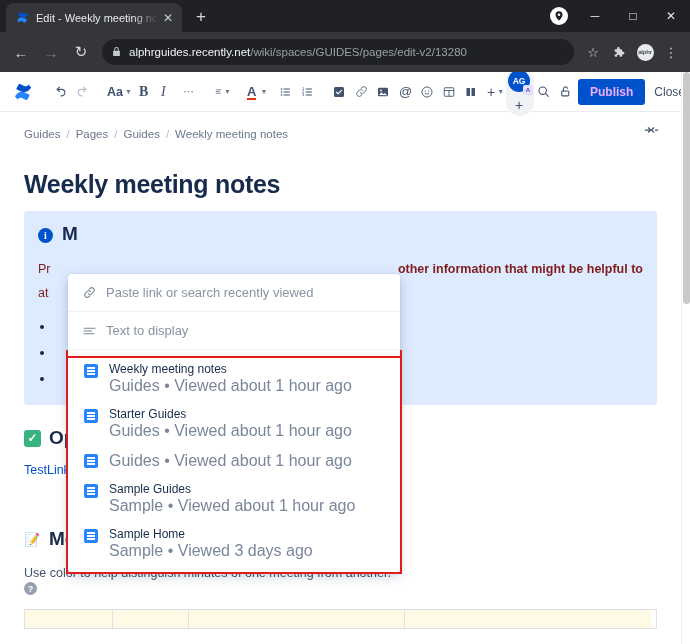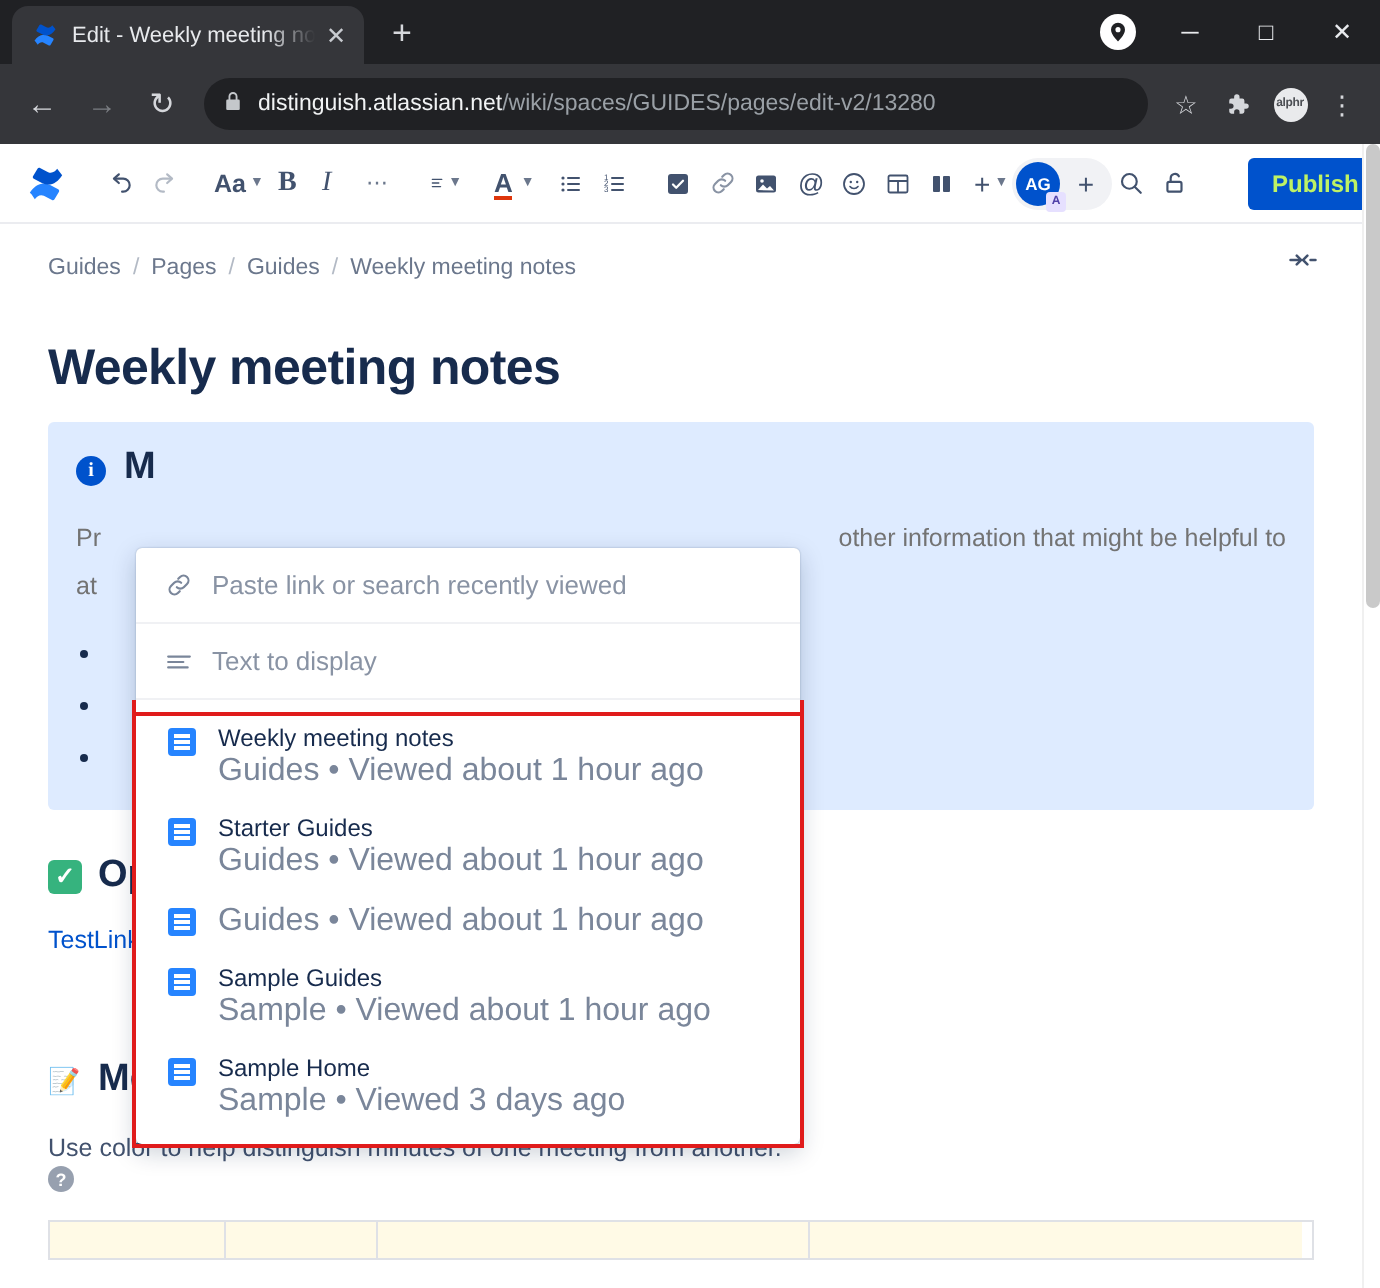--- a/index.html
+++ b/index.html
@@ -123,26 +123,26 @@
   .avatar {
     width: 22px; height: 22px; border-radius: 50%; background: #0052cc;
     color: #fff; font-size: 8.5px; font-weight: bold;
     display: flex; align-items: center; justify-content: center; position: relative;
   }
   .avatar-badge {
     position:absolute; right:-3px; bottom:-3px; width:10px; height:10px;
     background:#e6e0ff; border-radius:2px; color:#5243aa; font-size:6px;
     display:flex; align-items:center; justify-content:center; font-weight:bold;
   }
-  .avatar-wrap { background:#f1f2f5; border-radius:14px; padding:2px 4px 2px 2px; display:flex; align-items:center; gap:4px;}
+  .avatar-wrap { background:#f1f2f5; border-radius:14px; padding:2px 4px 2px 2px; display:flex; align-items:center; gap:4px;flex-direction:column;}
   .plus-round { width:18px; height:18px; border-radius:50%; color:#42526e; font-size:14px; display:flex;align-items:center;justify-content:center;}
   .publish-btn {
-    background: #0052cc; color: #bef264; font-size: 12px; font-weight: 600;
+    background: #0052cc; color: #f0abfc; font-size: 12px; font-weight: 600;
     height: 26px; padding: 0 12px; border-radius: 3px;
-    display: flex; align-items: center; justify-content: center; margin-left: 24px;
+    display: flex; align-items: center; justify-content: center;
   }
   .close-btn { color: #42526e; font-size: 12px; padding: 0 9px; height: 26px; display:flex; align-items:center;}
 
   
   .content { padding: 0 24px; position: relative; }
   .breadcrumb {
     display: flex; align-items: center; gap: 6px; height: 44px;
     font-size: 11.5px; color: #6b778c;
   }
   .breadcrumb .sep { color: #b3bac5; }
@@ -158,21 +158,21 @@
     padding: 12px 14px 14px 14px; min-height: 172px; position: relative;
   }
   .info-head { display: flex; align-items: flex-start; gap: 9px; }
   .info-icon {
     width: 15px; height: 15px; border-radius: 50%; background: #0052cc; color: #fff;
     font-size: 10px; font-weight: bold; display: flex; align-items: center;
     justify-content: center; flex: 0 0 15px; margin-top: 5px;
     font-family: "Liberation Serif", serif;
   }
   .info-h2 { font-size: 19px; font-weight: 600; color: #172b4d; }
-  .info-p { font-size: 12.5px; color: #737373; margin-top: 12px; line-height: 24px; }
+  .info-p { font-size: 12.5px; color: #7f1d1d; margin-top: 12px; line-height: 24px; }
   .info-ul { margin: 8px 0 0 16px; }
   .info-ul li { font-size: 12.5px; color: #172b4d; line-height: 26px; }
 
   .sec-head {
     display: flex; align-items: center; gap: 8px; margin-top: 22px;
     font-size: 19px; font-weight: 600; color: #172b4d;
   }
   .emoji-box {
     width: 17px; height: 17px; border-radius: 3px; display:flex;
     align-items:center; justify-content:center; font-size: 13px;
@@ -261,21 +261,21 @@
   <div class="urlbar-row">
     <div class="nav-btn">←</div>
     <div class="nav-btn disabled">→</div>
     <div class="nav-btn">↻</div>
     <div class="omnibox">
       <span class="lock">
         <svg width="9" height="11" viewBox="0 0 24 28">
             <path d="M6 12V8a6 6 0 0 1 12 0v4h1.5a1.5 1.5 0 0 1 1.5 1.5v11A1.5 1.5 0 0 1 19.5 26h-15A1.5 1.5 0 0 1 3 24.5v-11A1.5 1.5 0 0 1 4.5 12H6zm2.5 0h7V8a3.5 3.5 0 1 0-7 0v4z" fill="#c4c7cb"></path>
           </svg>
       </span>
-      <span class="url"><span class="host">distinguish.atlassian.net</span><span class="path">/wiki/spaces/GUIDES/pages/edit-v2/13280</span></span>
+      <span class="url"><span class="host">alphrguides.recently.net</span><span class="path">/wiki/spaces/GUIDES/pages/edit-v2/13280</span></span>
     </div>
     <div class="omni-right">
       <div class="omni-icon">☆</div>
       <div class="omni-icon">
         <svg width="13" height="13" viewBox="0 0 24 24">
             <path d="M10 2a2.5 2.5 0 0 1 2.5 2.5V6H15a2 2 0 0 1 2 2v2.5h1.5a2.5 2.5 0 0 1 0 5H17V18a2 2 0 0 1-2 2h-2.5v-1.5a2.5 2.5 0 0 0-5 0V20H5a2 2 0 0 1-2-2v-2.5h1.5a2.5 2.5 0 0 0 0-5H3V8a2 2 0 0 1 2-2h2.5V4.5A2.5 2.5 0 0 1 10 2z" fill="#d5d7db"></path>
           </svg>
       </div>
       <div class="omni-icon">
         <span class="ext-avatar">alphr</span>
@@ -461,21 +461,21 @@
 
         <div class="page-title">Weekly meeting notes</div>
 
         <div class="info-panel">
           <div class="info-head">
             <span class="info-icon">i</span>
             <span class="info-h2">M</span>
           </div>
           <div class="info-p">
             <span>Pr</span>
-            <span style="float:right;">other information that might be helpful to</span>
+            <span style="float:right;font-weight:bold;">other information that might be helpful to</span>
           </div>
           <div class="info-p" style="margin-top:0;">at</div>
           <ul class="info-ul">
             <li></li>
             <li></li>
             <li></li>
           </ul>
         </div>
 
         <div class="sec-head">

